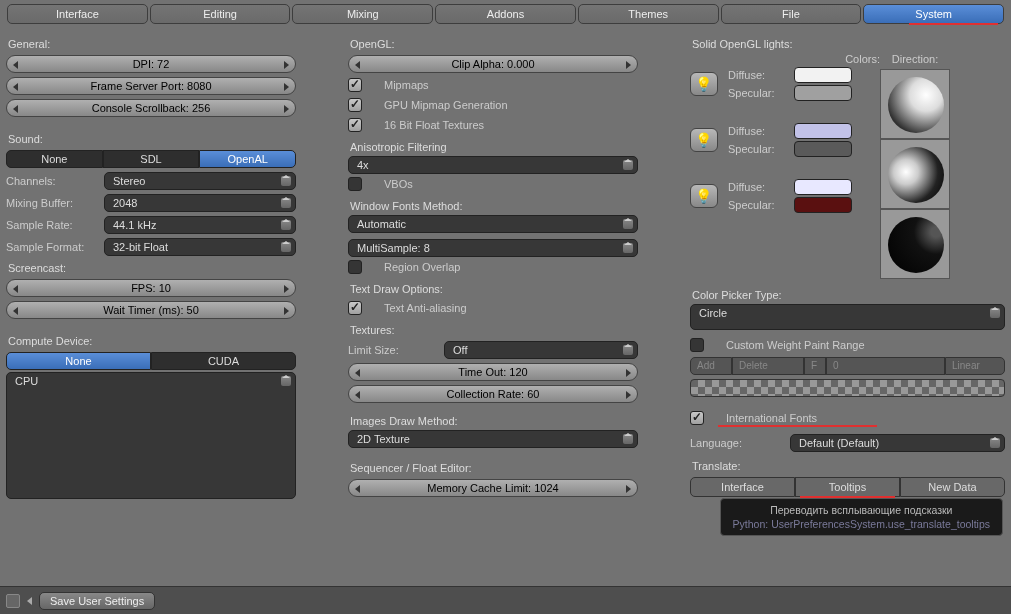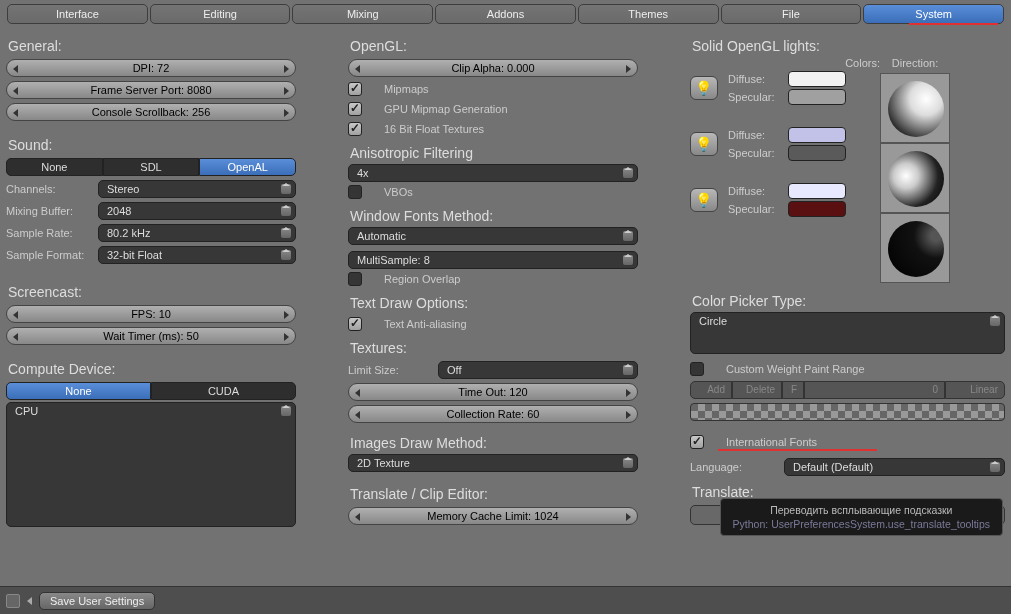--- a/index.html
+++ b/index.html
@@ -6,48 +6,48 @@
 body{background:#727272;font-family:sans-serif;font-size:11px;color:#fff;width:1011px;height:614px;overflow:hidden;position:relative}
 .tabs{display:flex;height:20px;margin:4px 6px 0}
 .tab{flex:1;background:linear-gradient(#747474,#6a6a6a);border:1px solid #3d3d3d;border-radius:5px;margin:0 1px;text-align:center;line-height:18px;cursor:pointer;color:#eee;font-size:11px}
 .tab.active{background:linear-gradient(#5a8ed8,#3a6eb8);color:#fff;position:relative}
 .tab.active::after{content:'';position:absolute;bottom:-2px;left:45px;right:5px;height:2px;background:#e03030}
 .cols{display:flex;padding:8px 6px;gap:12px}
 .col{display:flex;flex-direction:column}
 .col1{width:290px}
 .col2{width:290px;margin-left:40px}
 .col3{flex:1;margin-left:40px}
-.lbl{color:#ddd;margin:6px 0 3px 2px;font-size:14px}
+.lbl{color:#ddd;margin:6px 0 3px 2px;font-size:11px}
 .slbl{color:#ccc;font-size:11px}
 .nbtn{background:linear-gradient(#b0b0b0,#888);border:1px solid #444;border-radius:9px;height:18px;color:#000;font-size:11px;text-align:center;line-height:16px;margin:2px 0;position:relative;cursor:pointer}
 .nbtn::before,.nbtn::after{content:'';position:absolute;top:5px;width:0;height:0;border-top:4px solid transparent;border-bottom:4px solid transparent}
 .nbtn::before{left:6px;border-right:5px solid #333}
 .nbtn::after{right:6px;border-left:5px solid #333}
 .seg{display:flex;margin:2px 0}
 .seg>div{flex:1;background:#2e2e2e;border:1px solid #222;height:18px;text-align:center;line-height:16px;cursor:pointer;font-size:11px;color:#ddd}
 .seg>div:first-child{border-radius:5px 0 0 5px}
 .seg>div:last-child{border-radius:0 5px 5px 0}
 .seg>div.on{background:linear-gradient(#5a8ed8,#3a6eb8);color:#fff}
-.row{display:flex;align-items:center;margin:2px 0;gap:4px}
+.row{display:flex;align-items:center;margin:2px 0;gap:10px}
 .row .slbl{width:88px}
 .sel{flex:1;background:#373737;border:1px solid #222;border-radius:5px;height:18px;padding:0 20px 0 8px;color:#ddd;font-size:11px;line-height:16px;position:relative;cursor:pointer}
 .sel::after{content:'';position:absolute;right:4px;top:3px;width:10px;height:10px;background:linear-gradient(#888,#666);border-radius:2px}
 .sel::before{content:'';position:absolute;right:5px;top:2px;width:0;height:0;border-left:4px solid transparent;border-right:4px solid transparent;border-bottom:3px solid #ccc;z-index:1}
 .cb{display:flex;align-items:center;margin:3px 0;gap:22px}
 .cbox{width:14px;height:14px;background:#353535;border:1px solid #222;border-radius:3px;cursor:pointer;position:relative;flex-shrink:0}
 .cbox.ck{background:linear-gradient(#c8c8c8,#a0a0a0)}
 .cbox.ck::after{content:'✓';position:absolute;left:1px;top:-2px;color:#222;font-size:12px;font-weight:bold}
 .lightrow{display:flex;align-items:center;margin:2px 0;gap:10px}
 .bulb{width:28px;height:24px;background:linear-gradient(#b8b8b8,#888);border:1px solid #444;border-radius:6px;display:flex;align-items:center;justify-content:center;cursor:pointer;font-size:14px}
 .swatch{width:58px;height:16px;border:1px solid #222;border-radius:4px;cursor:pointer}
 .sphere{width:70px;height:70px;background:#999;border:1px solid #555;position:relative;overflow:hidden}
 .ball{width:56px;height:56px;border-radius:50%;position:absolute;left:7px;top:7px}
 .checker{height:18px;background:repeating-conic-gradient(#999 0 25%,#666 0 50%) 0 0/14px 14px;border:1px solid #333;border-radius:4px;margin:2px 0}
 .wbtns{display:flex;margin:2px 0}
-.wbtn{background:#555;border:1px solid #333;height:18px;text-align:right;line-height:16px;font-size:10px;color:#888;padding:0 6px;cursor:pointer}
+.wbtn{background:#555;border:1px solid #333;height:18px;text-align:left;line-height:16px;font-size:10px;color:#888;padding:0 6px;cursor:pointer}
 .wbtn:first-child{border-radius:5px 0 0 5px}
 .wbtn:last-child{border-radius:0 5px 5px 0}
 .wbtns .wnum{flex:1;position:relative}
 .trow{display:flex;gap:0;margin:2px 0}
 .tbtn{flex:1;background:#686868;border:1px solid #333;height:20px;text-align:center;line-height:18px;font-size:11px;color:#ddd;cursor:pointer}
 .tbtn:first-child{border-radius:5px 0 0 5px}
 .tbtn:last-child{border-radius:0 5px 5px 0}
 .tbtn.hl{position:relative}
 .tbtn.hl::after{content:'';position:absolute;bottom:-2px;left:4px;right:4px;height:2px;background:#e03030}
 .tip{position:absolute;right:8px;top:498px;background:#1a1a1a;border:1px solid #555;border-radius:4px;padding:5px 12px;color:#999;font-size:10.5px;text-align:center}
@@ -90,28 +90,28 @@
  <div class="row">
         <span class="slbl">Channels:</span>
         <div class="sel">Stereo</div>
       </div>
  <div class="row">
         <span class="slbl">Mixing Buffer:</span>
         <div class="sel">2048</div>
       </div>
  <div class="row">
         <span class="slbl">Sample Rate:</span>
-        <div class="sel">80.2 kHz</div>
+        <div class="sel">44.1 kHz</div>
       </div>
  <div class="row">
         <span class="slbl">Sample Format:</span>
         <div class="sel">32-bit Float</div>
       </div>
 
- <div class="lbl" style="margin-top:18px">Screencast:</div>
+ <div class="lbl" style="margin-top:4px">Screencast:</div>
  <div class="nbtn">FPS: 10</div>
  <div class="nbtn">Wait Timer (ms): 50</div>
 
  <div class="lbl" style="margin-top:14px">Compute Device:</div>
  <div class="seg">
   <div class="on">None</div>
   <div>CUDA</div>
  </div>
  <div class="sel">CPU</div>
 </div>
@@ -151,21 +151,21 @@
       </div>
  <div class="lbl">Textures:</div>
  <div class="row">
         <span class="slbl" style="width:86px">Limit Size:</span>
         <div class="sel">Off</div>
       </div>
  <div class="nbtn">Time Out: 120</div>
  <div class="nbtn">Collection Rate: 60</div>
  <div class="lbl" style="margin-top:10px">Images Draw Method:</div>
  <div class="sel">2D Texture</div>
- <div class="lbl" style="margin-top:14px">Translate / Clip Editor:</div>
+ <div class="lbl" style="margin-top:14px">Sequencer / Float Editor:</div>
  <div class="nbtn">Memory Cache Limit: 1024</div>
 </div>
 
 <div class="col col3">
  <div class="lbl">Solid OpenGL lights:</div>
  <div class="lights-section">
   <div style="width:190px">
    <div style="display:flex">
             <span style="width:44px"></span>
             <span class="slbl" style="flex:1;text-align:right">Colors:</span>
@@ -232,21 +232,21 @@
 
  <div class="lbl" style="margin-top:10px">Color Picker Type:</div>
  <div class="sel">Circle</div>
 
  <div class="cb" style="margin-top:8px">
         <div class="cbox"></div>
         <span class="slbl">Custom Weight Paint Range</span>
       </div>
  <div class="wbtns">
   <div class="wbtn" style="width:42px">Add</div>
-  <div class="wbtn" style="width:50px">Delete</div>
+  <div class="wbtn" style="width:72px">Delete</div>
   <div class="wbtn" style="width:22px">F</div>
   <div class="wbtn wnum">0</div>
   <div class="wbtn" style="width:60px">Linear</div>
  </div>
  <div class="checker"></div>
 
  <div class="cb" style="margin-top:12px">
         <div class="cbox ck"></div>
         <span class="slbl ul">International Fonts</span>
       </div>

